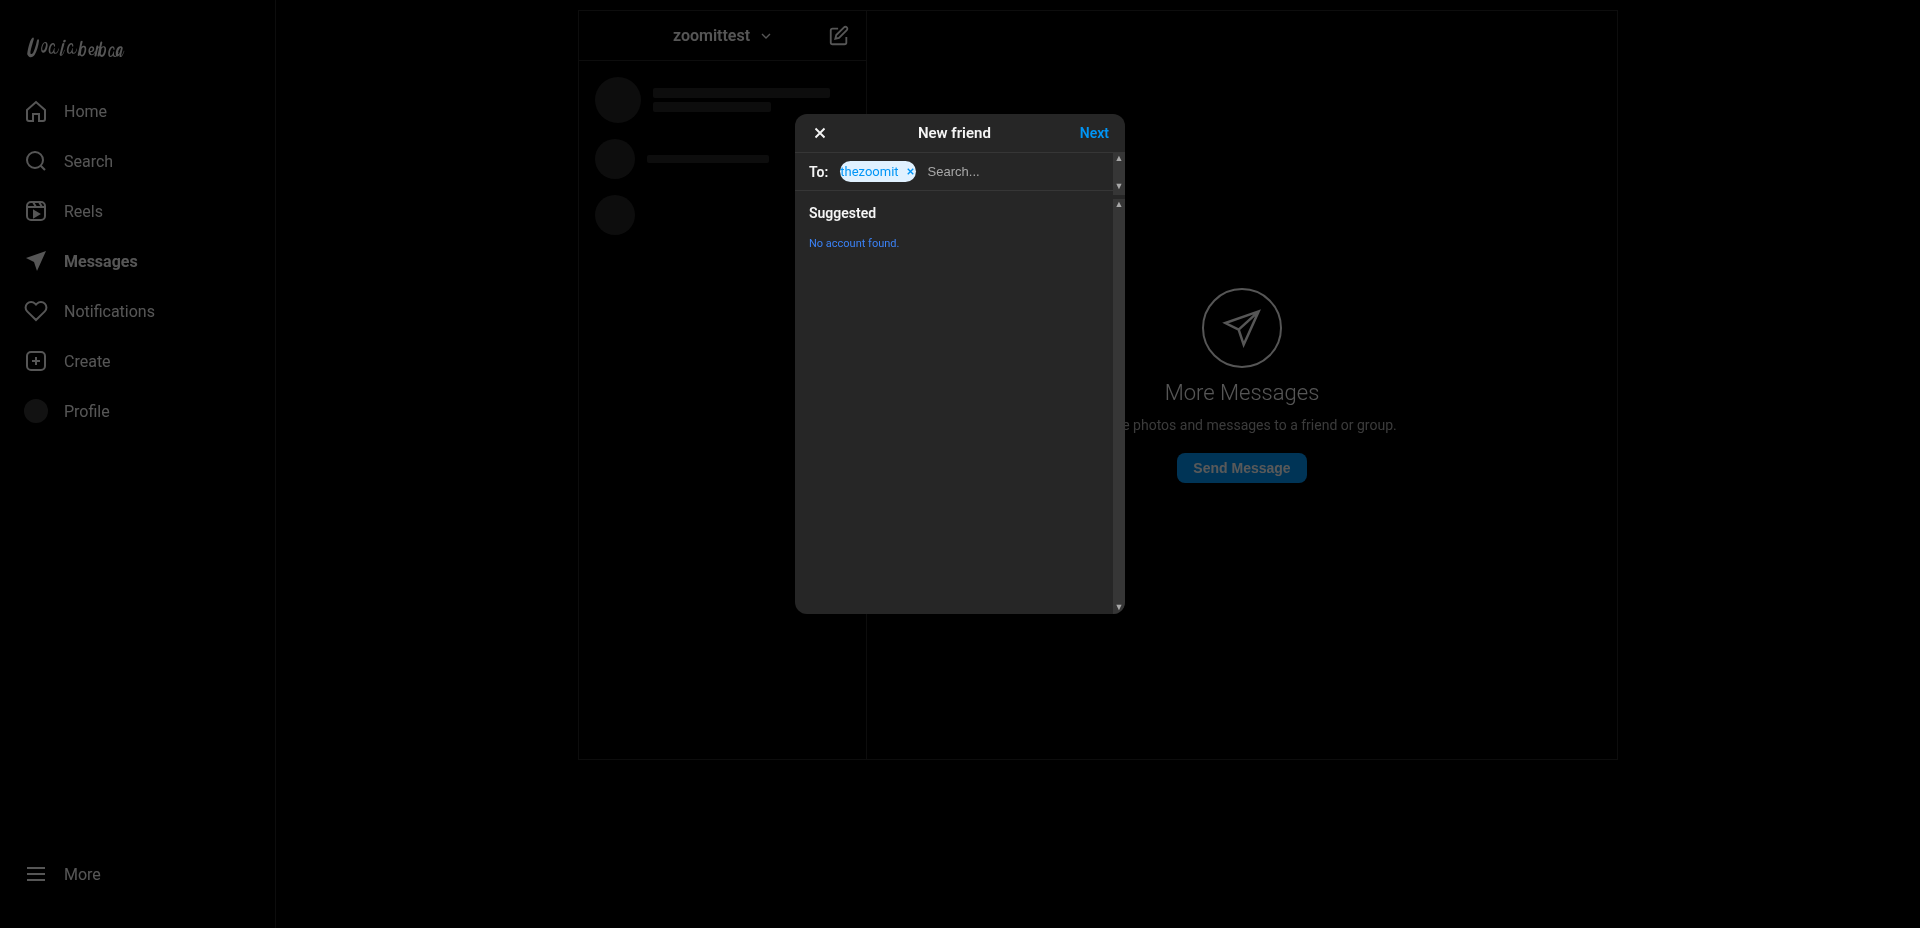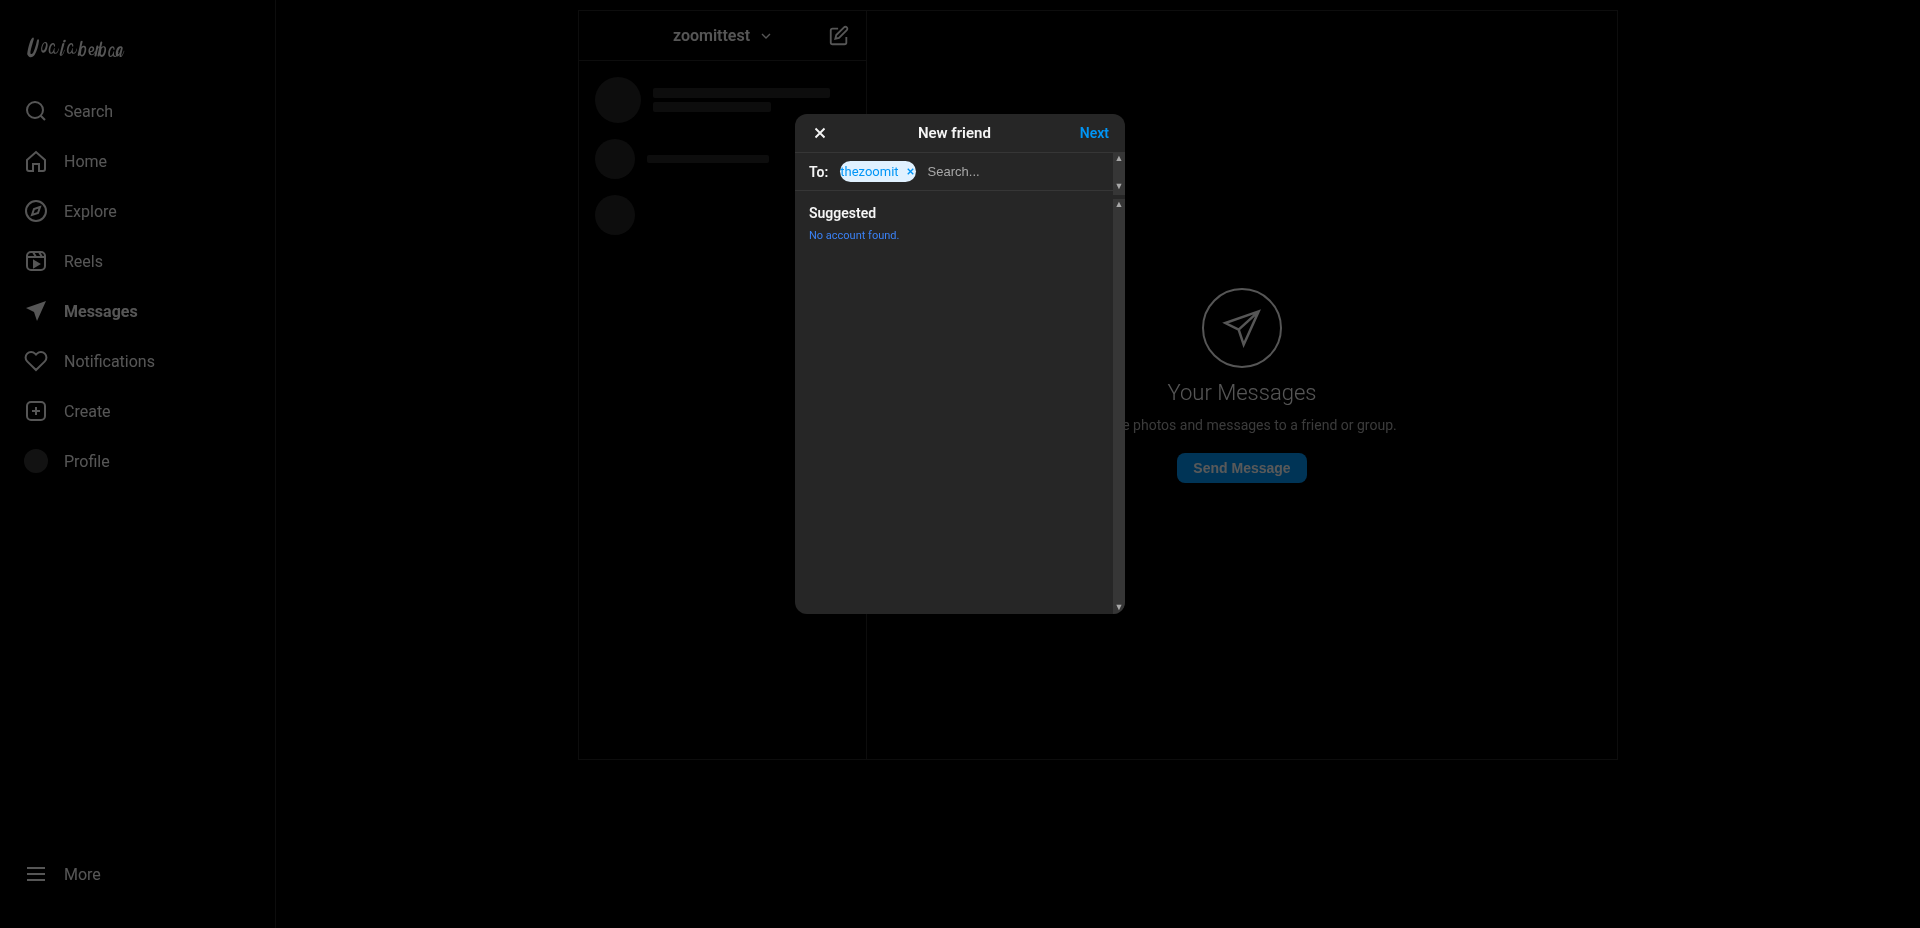--- a/index.html
+++ b/index.html
@@ -203,21 +203,21 @@
 .search-input {
   flex: 1;
   background: transparent;
   border: none;
   color: #f5f5f5;
   font-size: 13px;
   outline: none;
 }
 .search-input::placeholder { color: #a8a8a8; }
 .modal-body { flex: 1; padding: 14px; overflow-y: auto; }
-.suggested-title { font-size: 14px; font-weight: 600; color: #f5f5f5; margin-bottom: 8px; }
+.suggested-title { font-size: 14px; font-weight: 600; color: #f5f5f5; margin-bottom: 16px; }
 .no-account { font-size: 11px; color: #3b82f6; }
 .body-scroll-wrap { position: relative; flex:1; display:flex; flex-direction:column; }
 .scroll-strip {
   position: absolute;
   right: 0;
   width: 12px;
   background: #363636;
 }
 .scroll-strip.top { top: 0; height: 42px; }
 .scroll-strip.bottom { top: 46px; bottom: 0; }
@@ -234,42 +234,33 @@
 <div class="sidebar">
   <div class="logo">
     <svg viewBox="0 0 192 53" width="103" fill="#f5f5f5" aria-hidden="true">
       <path d="M6 40c2-14 6-28 10-30 2-1 3 1 2 4-2 7-6 20-6 24 0 4 3 3 5 0 3-5 6-16 7-22 1-4 4-4 4 0-1 9-4 20-8 26-3 5-9 6-12 2-2-2-2-4-2-4zm26-8c0-6 3-14 8-14 3 0 4 3 4 6 0 6-3 14-8 14-3 0-4-3-4-6zm2-1c0 2 1 3 2 3 3 0 5-8 5-11 0-2-1-3-2-3-3 0-5 8-5 11zm16 7c3 0 5-4 6-8 0-1 1-1 1 0 0 3-1 8 2 8 2 0 4-3 5-7 0-1 1-1 1 0-1 5-3 9-7 9-2 0-3-1-3-3-1 2-3 3-5 3-3 0-4-3-4-6 0-6 3-14 8-14 3 0 4 3 4 6l-2 1c0-3-1-4-2-4-3 0-5 8-5 11 0 2 1 4 1 4zm24-18c1 0 2 1 1 3l-5 18c0 1 1 1 2-1 2-3 3-7 3-7s1-1 1 0c0 0-1 5-4 9-1 2-4 3-5 1-1-1 0-4 1-8l3-12s0-3 3-3zm2-6c1 0 2 1 2 2s-1 3-3 3c-1 0-2-1-2-2s1-3 3-3zm8 24c3 0 5-4 6-8 0-1 1-1 1 0 0 3-1 8 2 8 2 0 4-3 5-7 0-1 1-1 1 0-1 5-3 9-7 9-2 0-3-1-3-3-1 2-3 3-5 3-3 0-4-3-4-6 0-6 3-14 8-14 3 0 4 3 4 6l-2 1c0-3-1-4-2-4-3 0-5 8-5 11 0 2 1 4 1 4zm24-22c2 0 1 3 1 3l-2 8c1-1 3-2 5-2 3 0 4 3 4 6 0 6-3 14-8 14-2 0-3-1-4-3l-1 2s-2 1-3-1c0-1 3-13 5-24 0-1 1-3 3-3zm-2 24c0 1 1 2 2 2 3 0 5-8 5-11 0-2-1-3-2-3-2 0-4 3-4 5l-1 7zm20-14c3 0 5 2 5 5 0 4-4 6-7 6 0 2 1 4 3 4 2 0 4-2 5-5 0-1 1-1 1 0-1 4-3 7-7 7-4 0-6-4-6-8 0-5 3-9 6-9zm-3 9c2 0 5-1 5-4 0-1-1-2-2-2-2 0-3 3-3 6zm18-9c2 0 3 1 3 3 0 1-1 2-2 2 0 0-1-2-2-2-1 0-2 1-3 5l-2 10s-1 2-3 1c-1 0-1-2 0-4l3-15s1-2 3-1c1 0 1 2 0 4 1-2 2-3 3-3zm8 0c3 0 4 3 4 6 0 6-3 14-8 14-2 0-3-1-4-3l-1 2s-2 1-3-1c0-1 3-13 5-24 1-4 4-3 4-1l-2 9c1-1 3-2 5-2zm-6 14c0 1 1 2 2 2 3 0 5-8 5-11 0-2-1-3-2-3-2 0-4 3-4 5l-1 7zm22-14c3 0 4 3 4 6l-2 1c0-3-1-4-2-4-3 0-5 8-5 11 0 2 1 4 1 4 3 0 5-4 6-8 0-1 1-1 1 0 0 3-1 8 2 8 2 0 4-3 5-7 0-1 1-1 1 0-1 5-3 9-7 9-2 0-3-1-3-3-1 2-3 3-5 3-3 0-4-3-4-6 0-6 3-14 8-14zm16 0c2 0 3 2 3 4l-3 13c0 1 1 1 2-1 2-3 3-7 3-7s1-1 1 0c0 0-1 5-4 9-1 2-4 3-5 1 0-1 0-2 1-5 0 0-2 5-5 5-2 0-3-2-3-5 0-6 3-14 8-14h2zm-5 15c1 0 3-3 3-5l2-7c-3 0-6 7-6 11 0 1 0 1 1 1z"></path>
     </svg>
   </div>
   <div class="nav-items">
     <div class="nav-item">
       <span class="nav-icon">
         <svg width="24" height="24" viewBox="0 0 24 24" fill="none" stroke="currentColor" stroke-width="2">
+            <path d="M3 11L12 3l9 8v9a2 2 0 01-2 2h-4v-7h-6v7H5a2 2 0 01-2-2v-9z"></path>
+          </svg>
+      </span>
+      <span class="nav-label">Home</span>
+    </div>
+    <div class="nav-item">
+      <span class="nav-icon">
+        <svg width="24" height="24" viewBox="0 0 24 24" fill="none" stroke="currentColor" stroke-width="2">
             <circle cx="11" cy="11" r="8"></circle>
             <path d="M21 21l-4.3-4.3"></path>
           </svg>
       </span>
       <span class="nav-label">Search</span>
-    </div>
-    <div class="nav-item">
-      <span class="nav-icon">
-        <svg width="24" height="24" viewBox="0 0 24 24" fill="none" stroke="currentColor" stroke-width="2">
-            <path d="M3 11L12 3l9 8v9a2 2 0 01-2 2h-4v-7h-6v7H5a2 2 0 01-2-2v-9z"></path>
-          </svg>
-      </span>
-      <span class="nav-label">Home</span>
-    </div>
-    <div class="nav-item">
-      <span class="nav-icon">
-        <svg width="24" height="24" viewBox="0 0 24 24" fill="none" stroke="currentColor" stroke-width="2">
-            <circle cx="12" cy="12" r="10"></circle>
-            <polygon points="16 8 10 10 8 16 14 14 16 8"></polygon>
-          </svg>
-      </span>
-      <span class="nav-label">Explore</span>
     </div>
     <div class="nav-item">
       <span class="nav-icon">
         <svg width="24" height="24" viewBox="0 0 24 24" fill="none" stroke="currentColor" stroke-width="2">
             <rect x="3" y="3" width="18" height="18" rx="4"></rect>
             <path d="M3 8h18M9 3l3 5M15 3l3 5"></path>
             <path d="M10 12l5 3-5 3v-6z" fill="currentColor"></path>
           </svg>
       </span>
       <span class="nav-label">Reels</span>
@@ -353,21 +344,21 @@
           <div class="thread-lines"></div>
         </div>
       </div>
     </div>
     <div class="conversation-panel">
       <div class="send-icon-circle">
         <svg width="40" height="40" viewBox="0 0 24 24" fill="none" stroke="#f5f5f5" stroke-width="1.5">
             <path d="M22 2L2 9l8 4 3 9 9-20zM10 13l12-11"></path>
           </svg>
       </div>
-      <div class="convo-title">Your Messages</div>
+      <div class="convo-title">More Messages</div>
       <div class="convo-sub">private photos and messages to a friend or group.</div>
       <button class="send-message-btn">Send Message</button>
     </div>
   </div>
 </div>
 
 <div class="overlay">
   <div class="modal">
     <div class="modal-header">
       <span class="modal-close">

